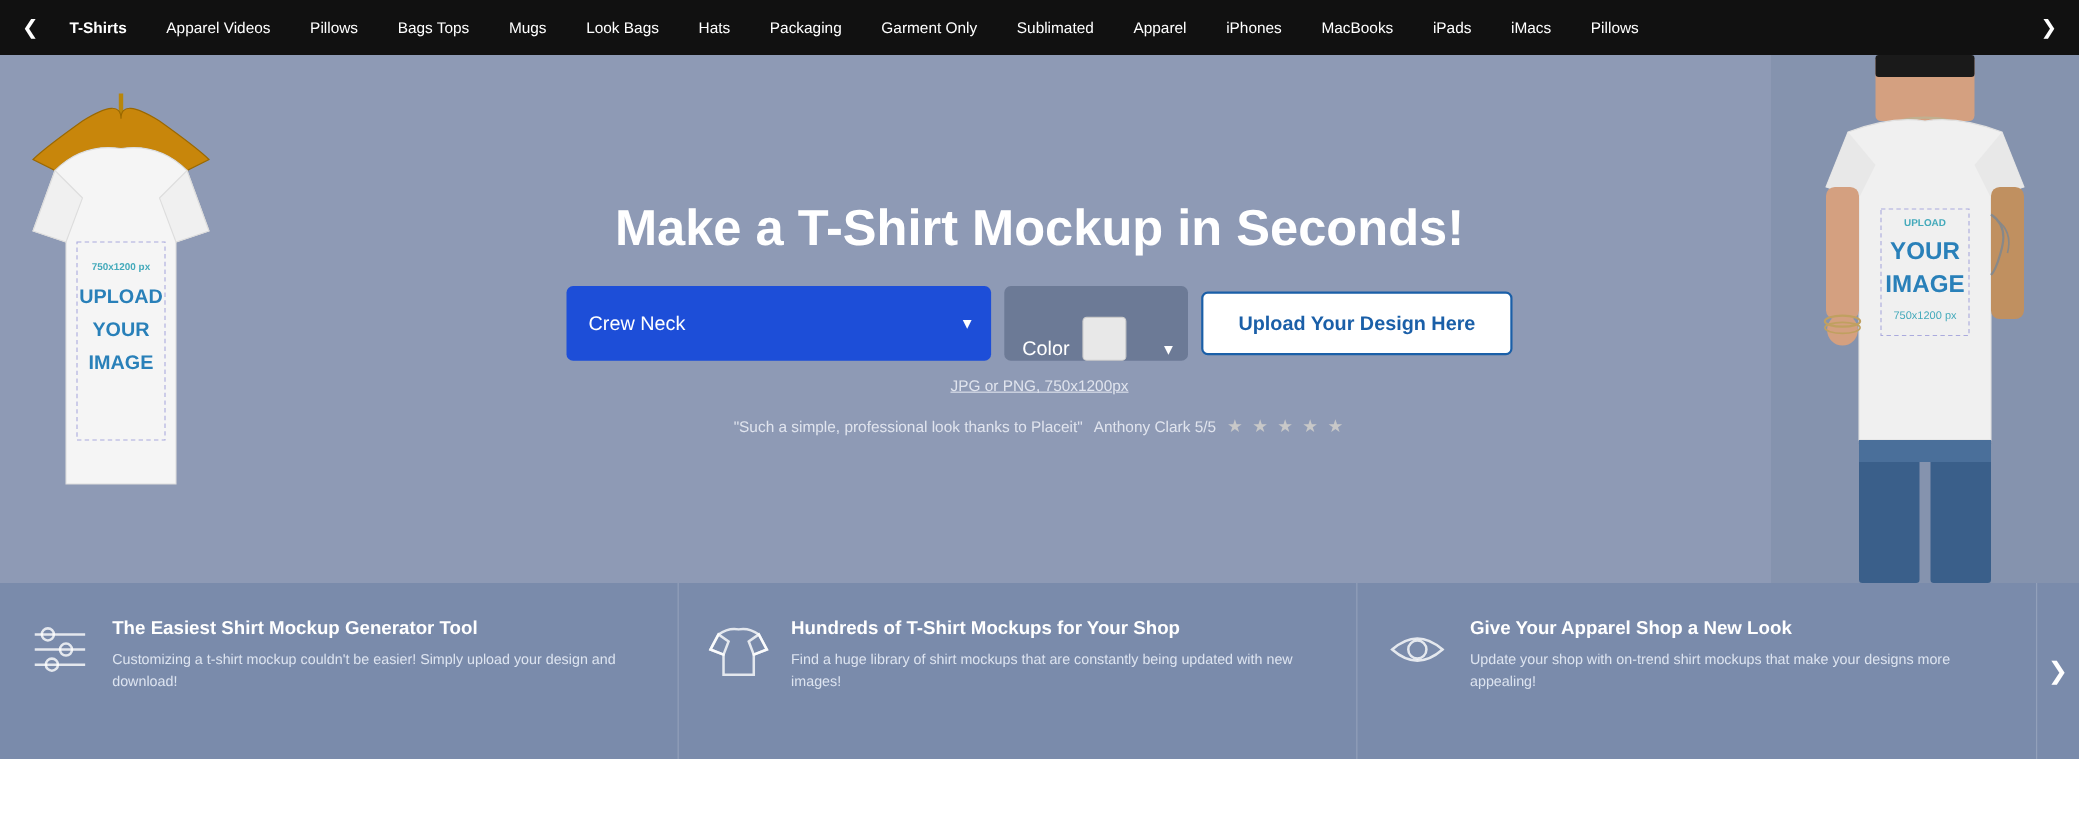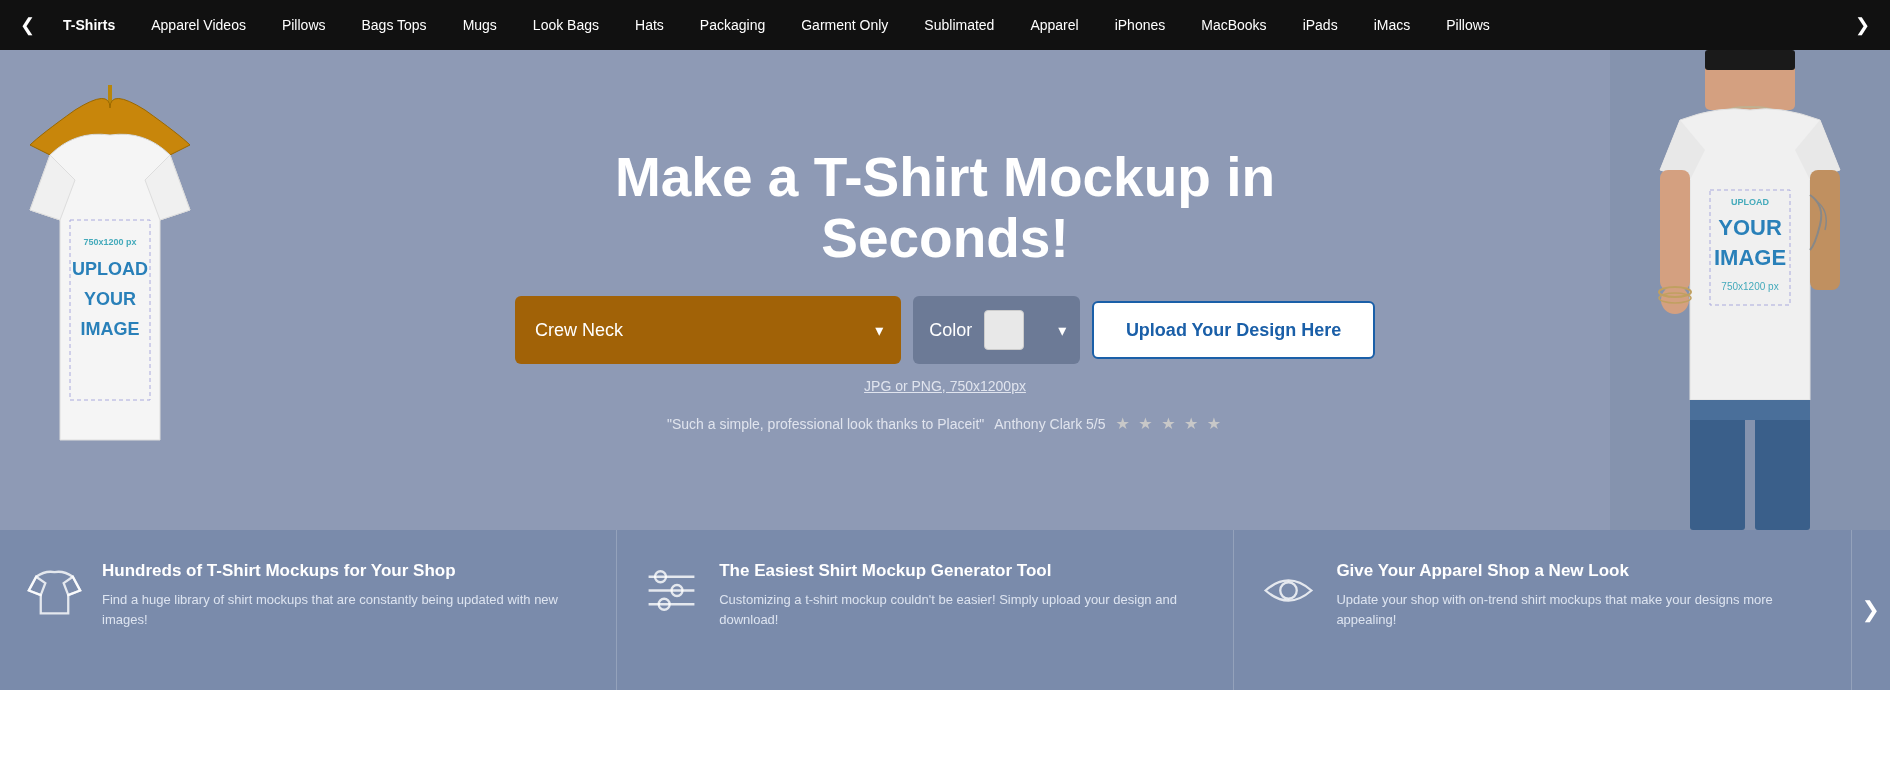--- a/index.html
+++ b/index.html
@@ -62,35 +62,35 @@
       justify-content: center;
     }
 
     .hero-center {
       text-align: center;
       z-index: 2;
       max-width: 900px;
       padding: 0 20px;
     }
     .hero-title {
-      font-size: 55px;
+      font-size: 46px;
       font-weight: 900;
       color: #fff;
       margin-bottom: 28px;
       line-height: 1.1;
     }
     .hero-controls {
       display: flex;
       gap: 12px;
       align-items: center;
       justify-content: center;
       margin-bottom: 14px;
     }
     .select-wrapper {
-      background: #a16207;
+      background: #1d4ed8;
       border-radius: 6px;
       height: 68px;
       width: 420px;
       display: flex;
       align-items: center;
       padding: 11px 20px;
       position: relative;
       cursor: pointer;
     }
     .select-wrapper select {
@@ -111,21 +111,21 @@
       position: absolute;
       right: 18px;
     }
 
     .color-wrapper {
       background: #6c7a96;
       border-radius: 6px;
       height: 68px;
       width: 180px;
       display: flex;
-      align-items: center;
+      align-items: flex-end;
       padding: 0 16px;
       gap: 12px;
       cursor: pointer;
       position: relative;
     }
     .color-label {
       color: #fff;
       font-size: 18px;
     }
     .color-swatch {
@@ -356,52 +356,52 @@
       <ellipse cx="65" cy="242" rx="16" ry="5" fill="none" stroke="#c0a060" stroke-width="2"></ellipse>
       <ellipse cx="65" cy="248" rx="16" ry="5" fill="none" stroke="#c0a060" stroke-width="1.5"></ellipse>
     </svg>
   </div>
 </section>
 
 <div class="features">
   <div class="feature-item">
     <div class="feature-icon">
       <svg viewBox="0 0 60 60" width="55" height="55">
-        <path d="M10 15 L2 30 L15 35 L15 55 L45 55 L45 35 L58 30 L50 15 Q40 8 30 10 Q20 8 10 15 Z" fill="none" stroke="rgba(255,255,255,0.8)" stroke-width="2.5"></path>
-        <path d="M10 15 L2 30 L15 35 L20 22 Z" fill="none" stroke="rgba(255,255,255,0.8)" stroke-width="2.5"></path>
-        <path d="M50 15 L58 30 L45 35 L40 22 Z" fill="none" stroke="rgba(255,255,255,0.8)" stroke-width="2.5"></path>
-      </svg>
-    </div>
-    <div class="feature-text">
-      <h3>Hundreds of T-Shirt Mockups for Your Shop</h3>
-      <p>Find a huge library of shirt mockups that are constantly being updated with new images!</p>
-    </div>
-  </div>
-
-  <div class="feature-item">
-    <div class="feature-icon">
-      <svg viewBox="0 0 60 60" width="55" height="55">
 
         <line x1="5" y1="15" x2="55" y2="15" stroke="rgba(255,255,255,0.8)" stroke-width="2.5"></line>
         <circle cx="18" cy="15" r="6" fill="none" stroke="rgba(255,255,255,0.8)" stroke-width="2.5"></circle>
         <line x1="5" y1="30" x2="55" y2="30" stroke="rgba(255,255,255,0.8)" stroke-width="2.5"></line>
         <circle cx="36" cy="30" r="6" fill="none" stroke="rgba(255,255,255,0.8)" stroke-width="2.5"></circle>
         <line x1="5" y1="45" x2="55" y2="45" stroke="rgba(255,255,255,0.8)" stroke-width="2.5"></line>
         <circle cx="22" cy="45" r="6" fill="none" stroke="rgba(255,255,255,0.8)" stroke-width="2.5"></circle>
       </svg>
     </div>
     <div class="feature-text">
       <h3>The Easiest Shirt Mockup Generator Tool</h3>
       <p>Customizing a t-shirt mockup couldn't be easier! Simply upload your design and download!</p>
     </div>
   </div>
 
   <div class="feature-item">
     <div class="feature-icon">
       <svg viewBox="0 0 60 60" width="55" height="55">
+        <path d="M10 15 L2 30 L15 35 L15 55 L45 55 L45 35 L58 30 L50 15 Q40 8 30 10 Q20 8 10 15 Z" fill="none" stroke="rgba(255,255,255,0.8)" stroke-width="2.5"></path>
+        <path d="M10 15 L2 30 L15 35 L20 22 Z" fill="none" stroke="rgba(255,255,255,0.8)" stroke-width="2.5"></path>
+        <path d="M50 15 L58 30 L45 35 L40 22 Z" fill="none" stroke="rgba(255,255,255,0.8)" stroke-width="2.5"></path>
+      </svg>
+    </div>
+    <div class="feature-text">
+      <h3>Hundreds of T-Shirt Mockups for Your Shop</h3>
+      <p>Find a huge library of shirt mockups that are constantly being updated with new images!</p>
+    </div>
+  </div>
+
+  <div class="feature-item">
+    <div class="feature-icon">
+      <svg viewBox="0 0 60 60" width="55" height="55">
         <path d="M5 30 Q30 8 55 30 Q30 52 5 30 Z" fill="none" stroke="rgba(255,255,255,0.8)" stroke-width="2.5"></path>
         <circle cx="30" cy="30" r="9" fill="none" stroke="rgba(255,255,255,0.8)" stroke-width="2.5"></circle>
       </svg>
     </div>
     <div class="feature-text">
       <h3>Give Your Apparel Shop a New Look</h3>
       <p>Update your shop with on-trend shirt mockups that make your designs more appealing!</p>
     </div>
   </div>
 

